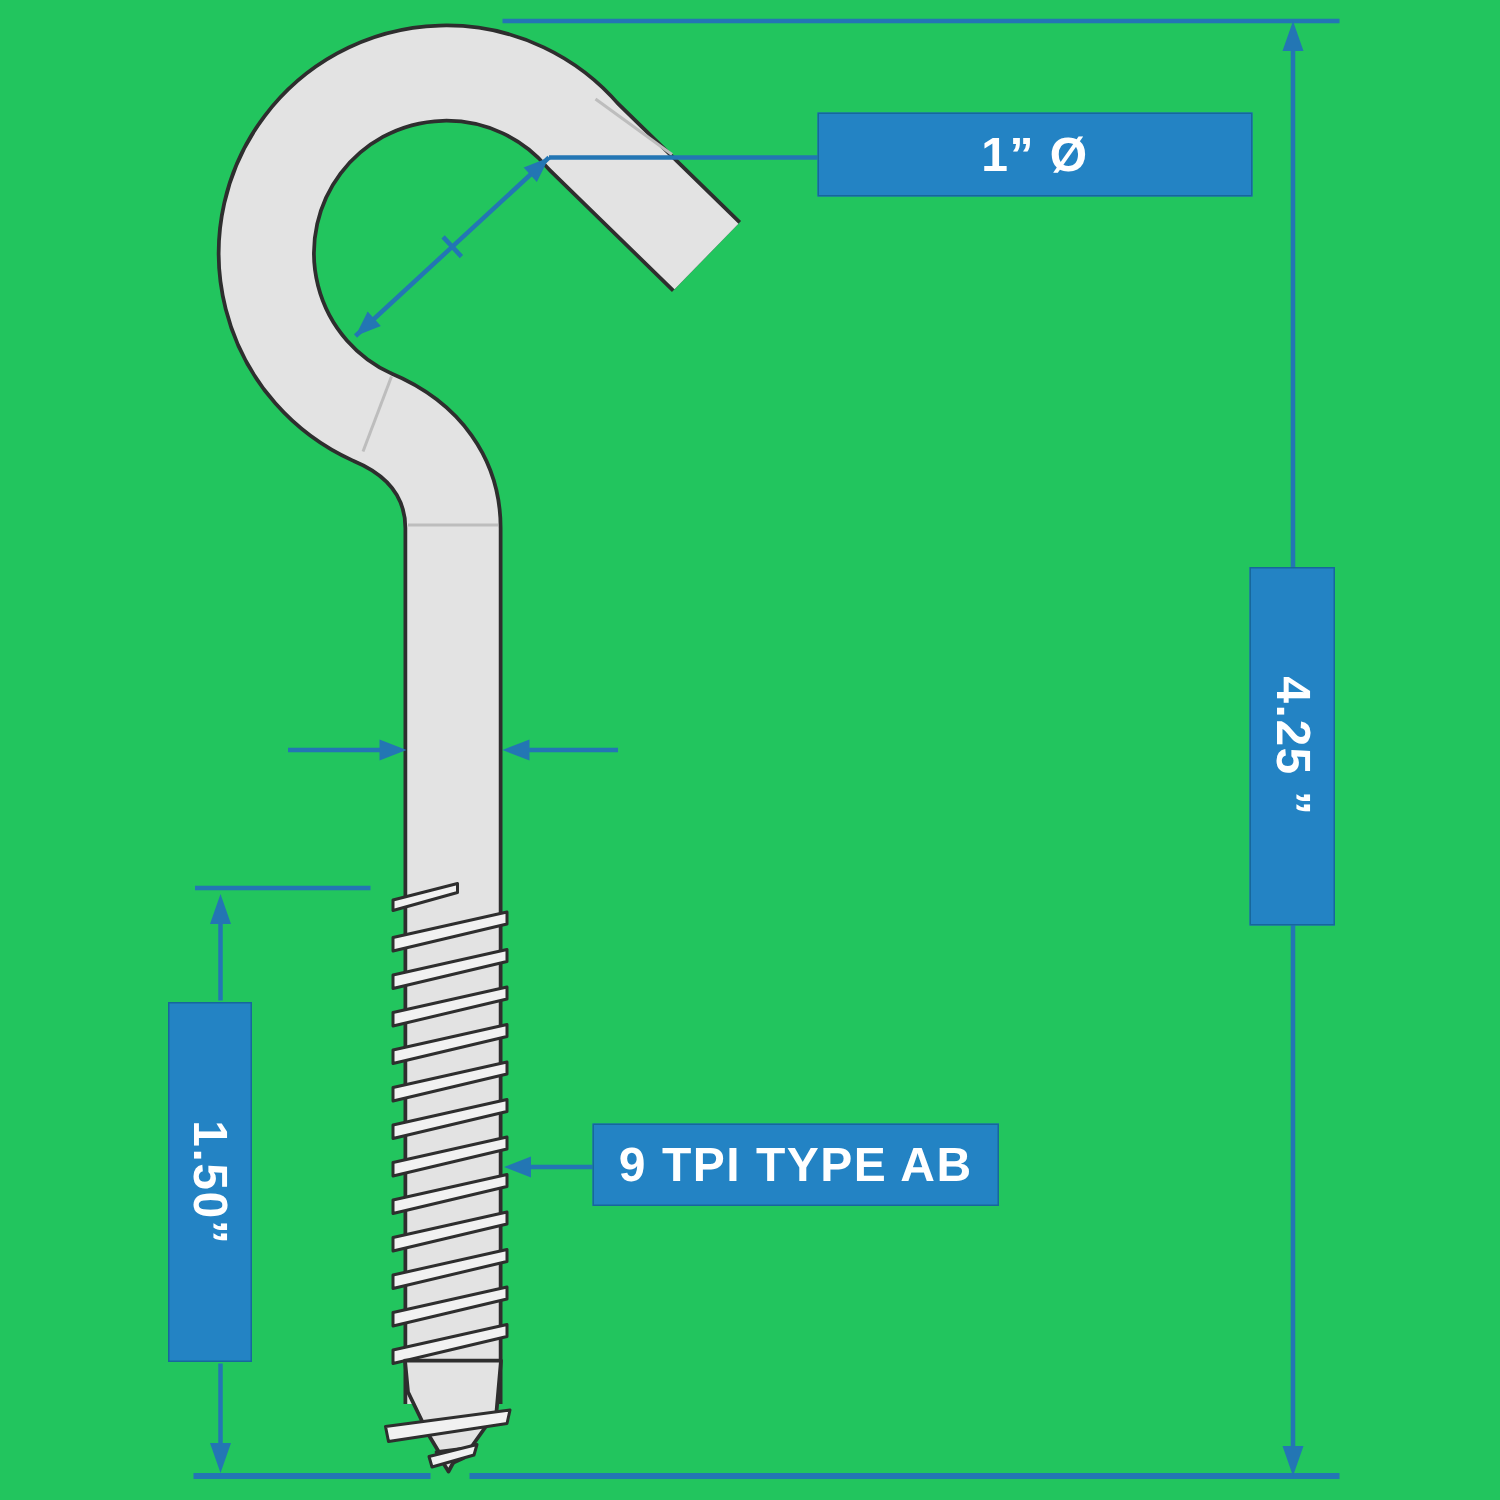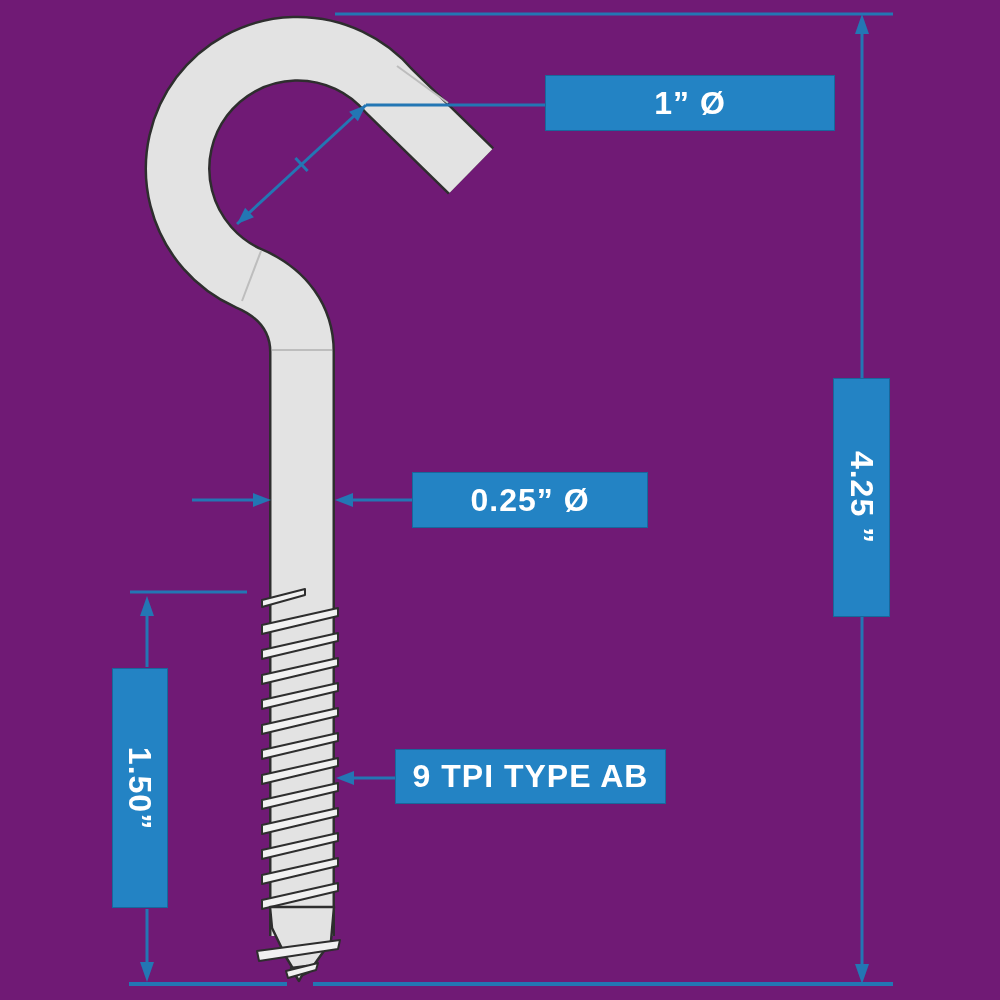--- a/index.html
+++ b/index.html
@@ -1,17 +1,17 @@
 <!DOCTYPE html>
 <html style="--callout: #2383c4; --dim: #2376b4; --metal: #e3e3e3; --outline: #2e2e2e;"><head>
 <meta charset="utf-8">
 <style>
   html,body{margin:0;padding:0;background:#ffffff;}
   .canvas{
-    position:relative;width:1000px;height:1000px;background:#701a75;
+    position:relative;width:1000px;height:1000px;background:#22c55e;
     font-family:"Liberation Sans",sans-serif;overflow:hidden;
   }
   .canvas svg{position:absolute;left:0;top:0;}
   .callout{
     position:absolute;background:var(--callout,#2383c4);
     border:1px solid #17679c;color:#ffffff;
     display:flex;align-items:center;justify-content:center;
     font-weight:700;font-size:32px;letter-spacing:1px;box-sizing:border-box;
   }
   .rot{transform:rotate(90deg);white-space:nowrap;}
@@ -106,23 +106,20 @@
   </svg>
 
   <div class="callout" style="left:545px;top:75px;width:290px;height:56px">
     <span>1” Ø</span>
   </div>
 
   <div class="callout" style="left:833px;top:378px;width:57px;height:239px">
     <span class="rot">4.25 ”</span>
   </div>
 
-  <div class="callout" style="left:412px;top:472px;width:236px;height:56px">
-    <span>0.25” Ø</span>
-  </div>
 
   <div class="callout" style="left:112px;top:668px;width:56px;height:240px">
     <span class="rot">1.50”</span>
   </div>
 
   <div class="callout" style="left:395px;top:749px;width:271px;height:55px">
     <span>9 TPI TYPE AB</span>
   </div>
 
 </div>

